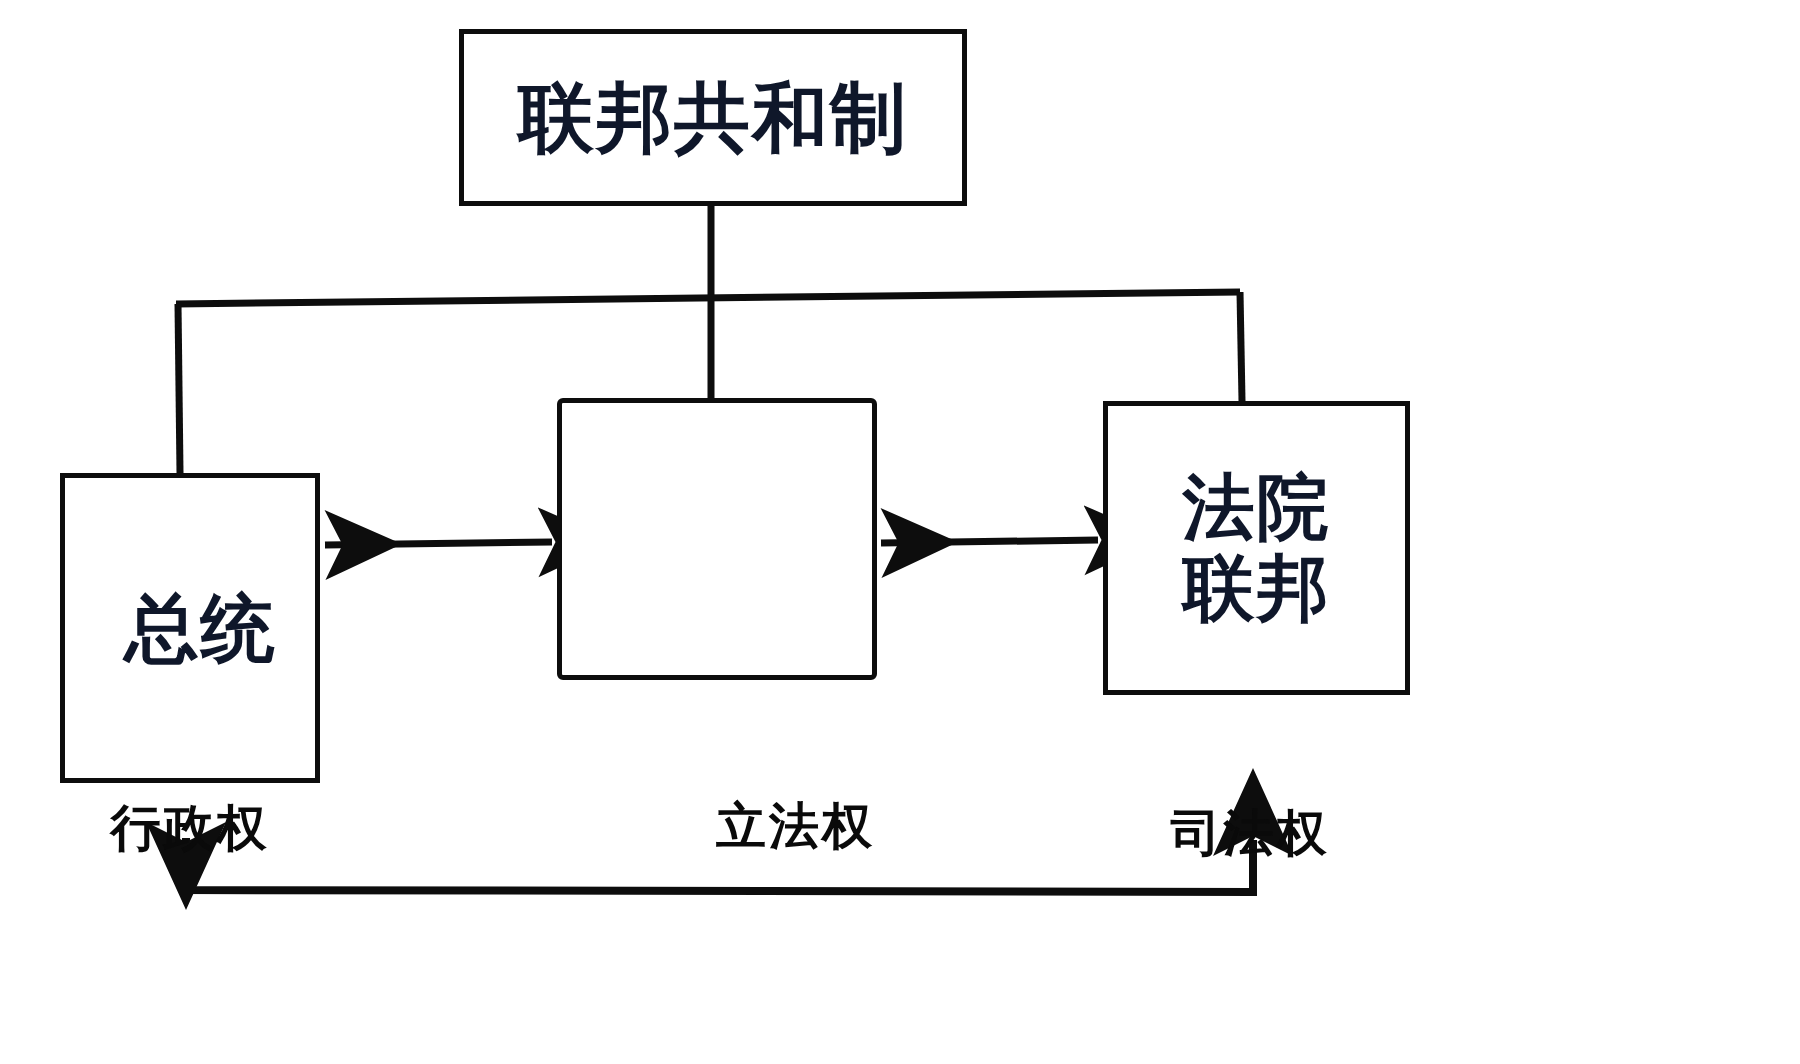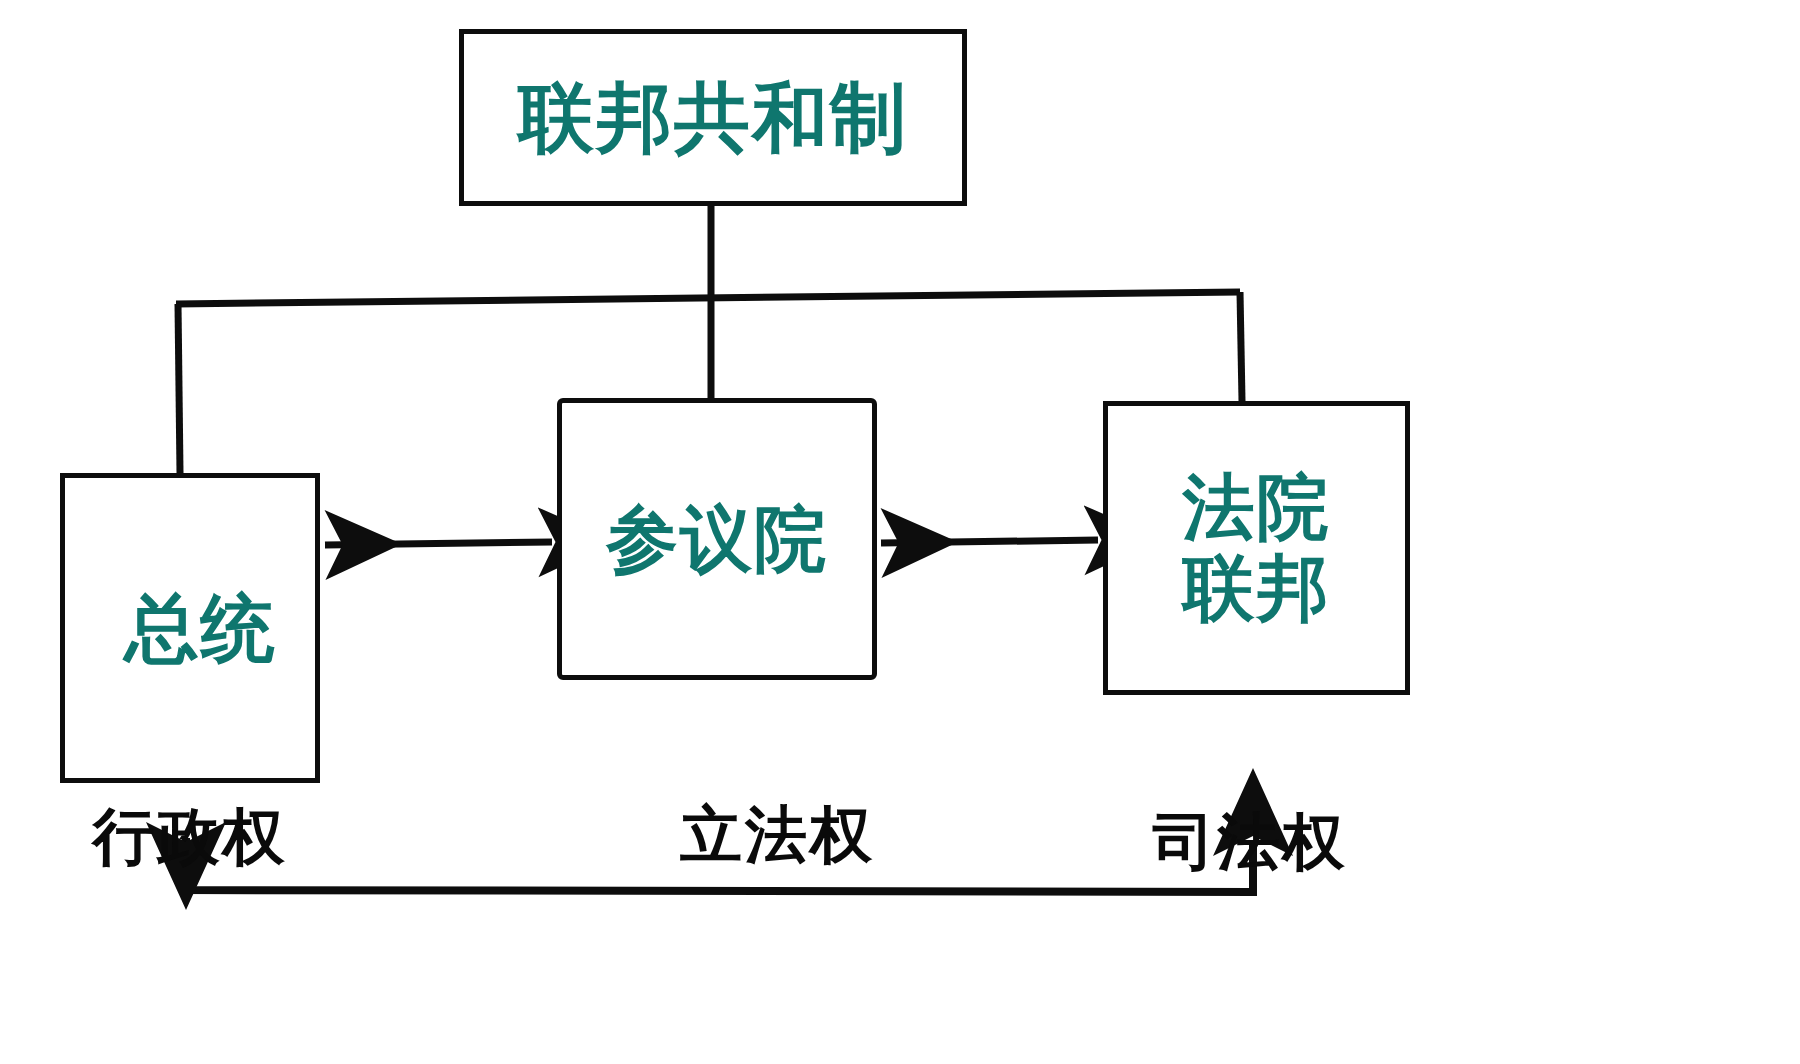--- a/index.html
+++ b/index.html
@@ -26,36 +26,36 @@
   }
   .node-box {
     position: absolute;
     box-sizing: border-box;
     border: 5px solid #0d0d0d;
     background: #ffffff;
     display: flex;
     flex-direction: column;
     align-items: center;
     justify-content: center;
-    color: #0f766e;
+    color: #0f172a;
   }
   .node-text {
     font-family: "DejaVu Serif", "Liberation Serif", serif;
     font-weight: 700;
     letter-spacing: 2px;
     line-height: 1.12;
     white-space: nowrap;
     text-align: center;
   }
   .caption {
     position: absolute;
     font-family: "DejaVu Serif", "Liberation Serif", serif;
     font-weight: 700;
     color: #0a0a0a;
-    font-size: 62px;
+    font-size: 50px;
     letter-spacing: 3px;
     white-space: nowrap;
     text-align: center;
   }
 
   
   #node-root {
     left: 459px;
     top: 29px;
     width: 508px;
@@ -138,21 +138,20 @@
 
   <div class="node-box" id="node-root">
     <div class="node-text">联邦共和制</div>
   </div>
 
   <div class="node-box" id="node-executive">
     <div class="node-text">总统</div>
   </div>
 
   <div class="node-box" id="node-legislative">
-    <div class="node-text">参议院</div>
   </div>
 
   <div class="node-box" id="node-judicial">
     <div class="node-text">法院</div>
     <div class="node-text">联邦</div>
   </div>
 
   <div class="caption" id="caption-executive">行政权</div>
 
   <div class="caption" id="caption-legislative">立法权</div>

